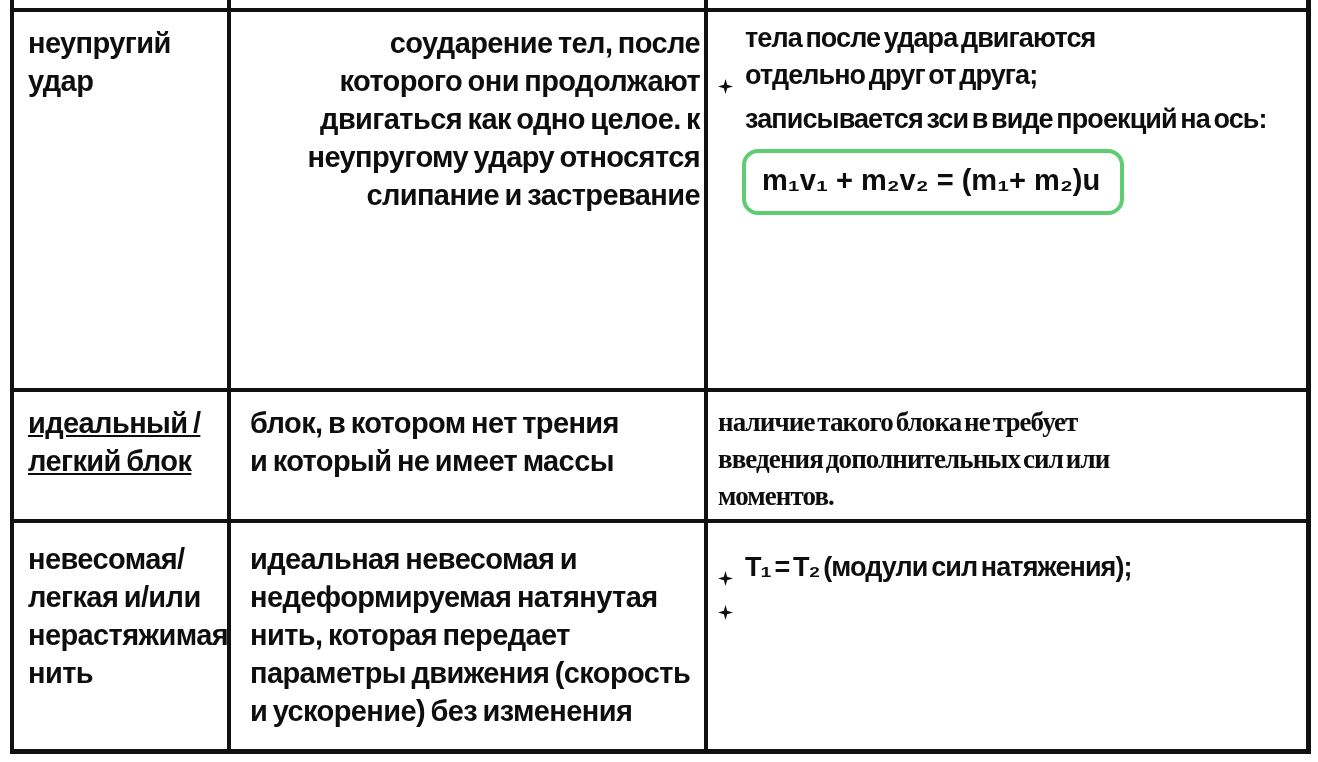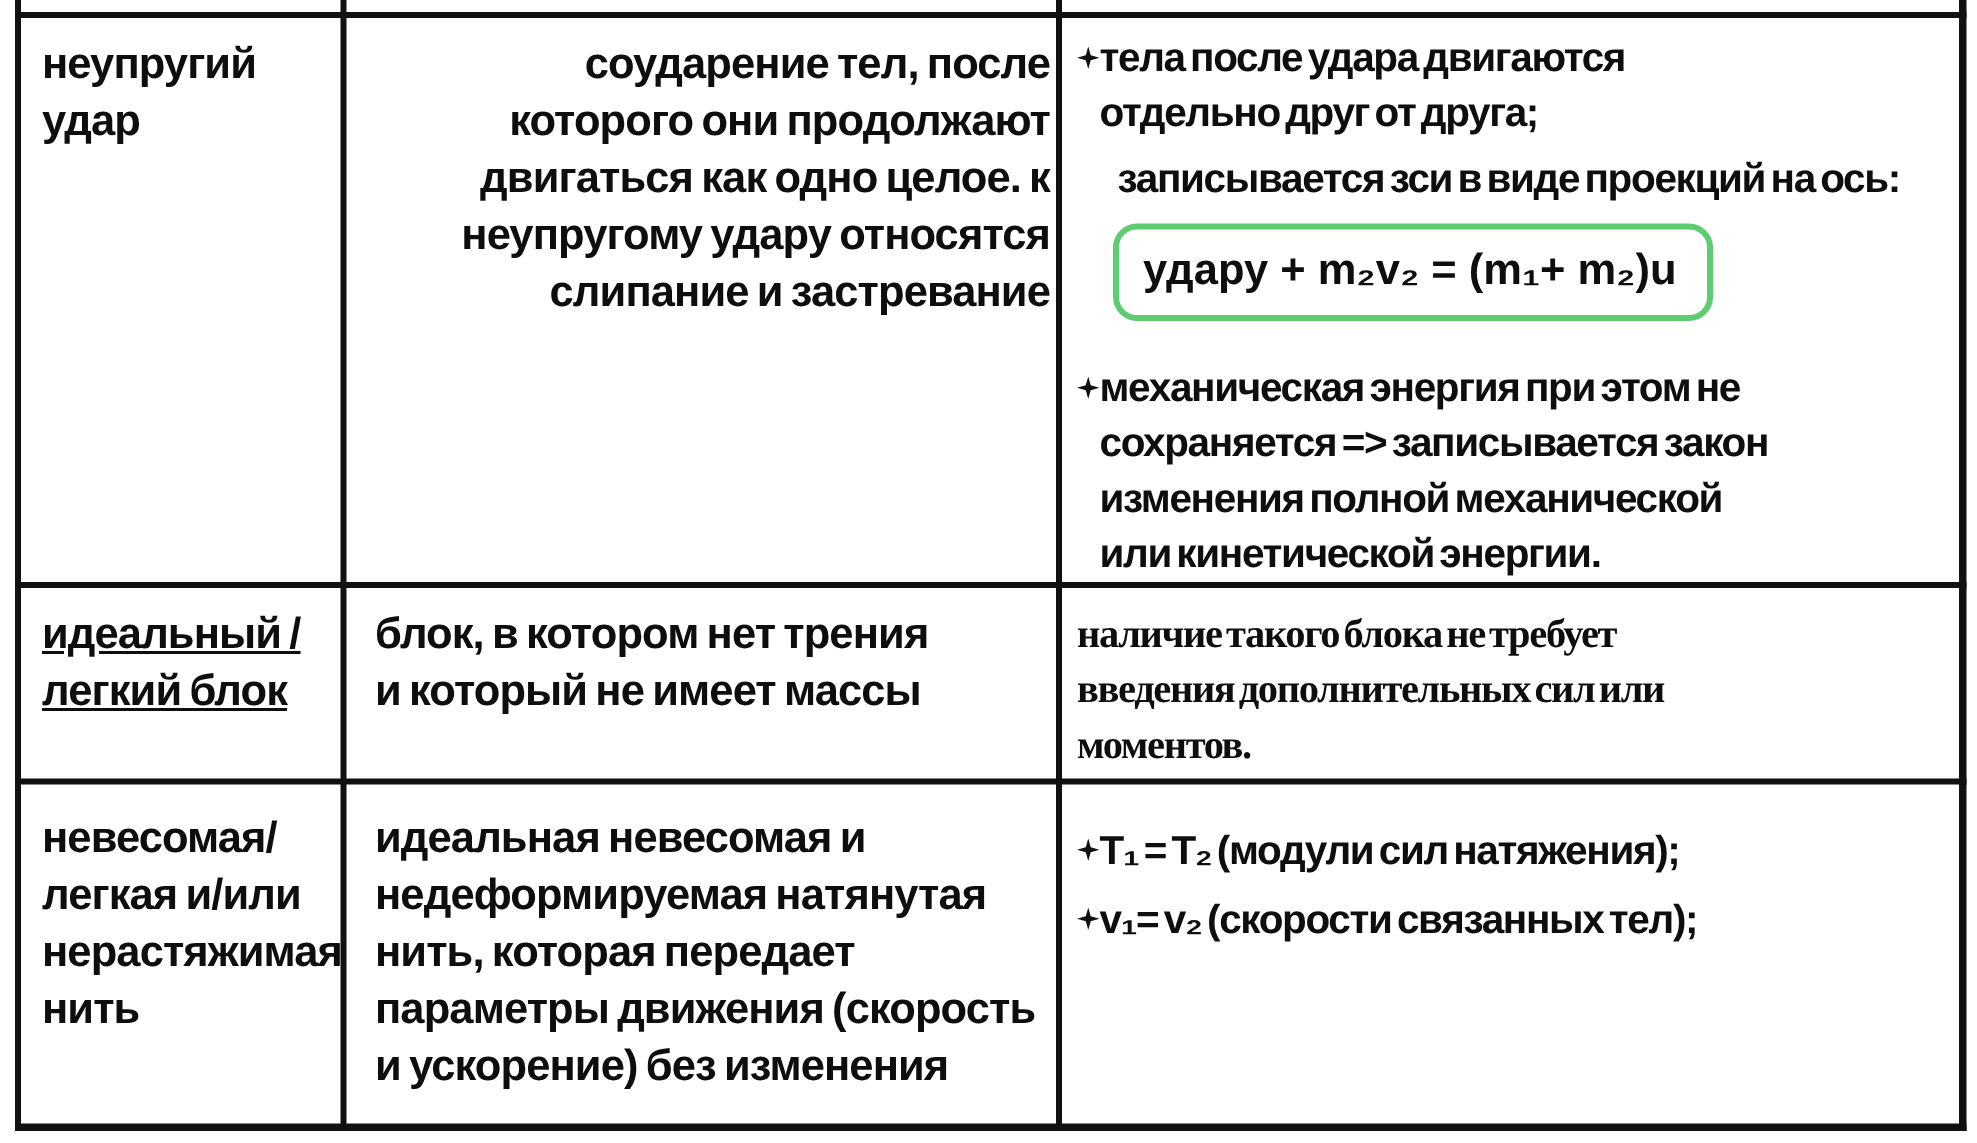--- a/index.html
+++ b/index.html
@@ -25,21 +25,21 @@
     letter-spacing:-0.6px;
     word-spacing:-2px;
   }
   .col3 {
     font-size:27px;
     line-height:37px;
     letter-spacing:-0.9px;
     word-spacing:-3px;
   }
   .notes-stack { position:absolute; display:block; }
-  .bullet-item { display:flex; align-items:flex-start; }
+  .bullet-item { display:flex; gap:12px; align-items:flex-end; }
   .star {
     flex:none;
     width:15px; height:15px;
     margin-top:11px;
     background:#111;
     clip-path:polygon(50% 0%, 61% 39%, 100% 50%, 61% 61%, 50% 100%, 39% 61%, 0% 50%, 39% 39%);
   }
   .note-text { white-space:pre-line; }
   .lead-in { margin-left:27px; margin-top:7px; white-space:pre-line; }
   .formula-box {
@@ -89,30 +89,23 @@
 
     <div class="bullet-item">
       <span class="star"></span>
       <span class="note-text">тела после удара двигаются
 отдельно друг от друга;</span>
     </div>
 
     <div class="lead-in">записывается зси в виде проекций на ось:</div>
 
     <div class="formula-box">
-      <span class="formula-text">удару + m₂v₂ = (m₁+ m₂)u</span>
+      <span class="formula-text">m₁v₁ + m₂v₂ = (m₁+ m₂)u</span>
     </div>
 
-    <div class="bullet-item mt-gap">
-      <span class="star"></span>
-      <span class="note-text">механическая энергия при этом не
-сохраняется =&gt; записывается закон
-изменения полной механической
-или кинетической энергии.</span>
-    </div>
   </div>
 
   <div class="cell" style="left:28px; top:404px; width:192px;text-decoration:underline;">идеальный /
 легкий блок</div>
 
   <div class="cell" style="left:250px; top:404px; width:450px;">блок, в котором нет трения
 и который не имеет массы</div>
 
   <div class="cell col3" style="left:718px; top:404px; width:590px;font-family:Liberation Serif, serif;">наличие такого блока не требует
 введения дополнительных сил или
@@ -132,18 +125,17 @@
   <div class="notes-stack col3" style="left:718px; top:540px; width:590px;">
 
 
     <div class="bullet-item r3-bullet">
       <span class="star"></span>
       <span class="note-text">T₁ = T₂ (модули сил натяжения);</span>
     </div>
 
     <div class="bullet-item r3-bullet">
       <span class="star"></span>
-      <span class="note-text">v₁= v₂ (скорости связанных тел);</span>
     </div>
 
   </div>
 
 </div>
 
 </body></html>

